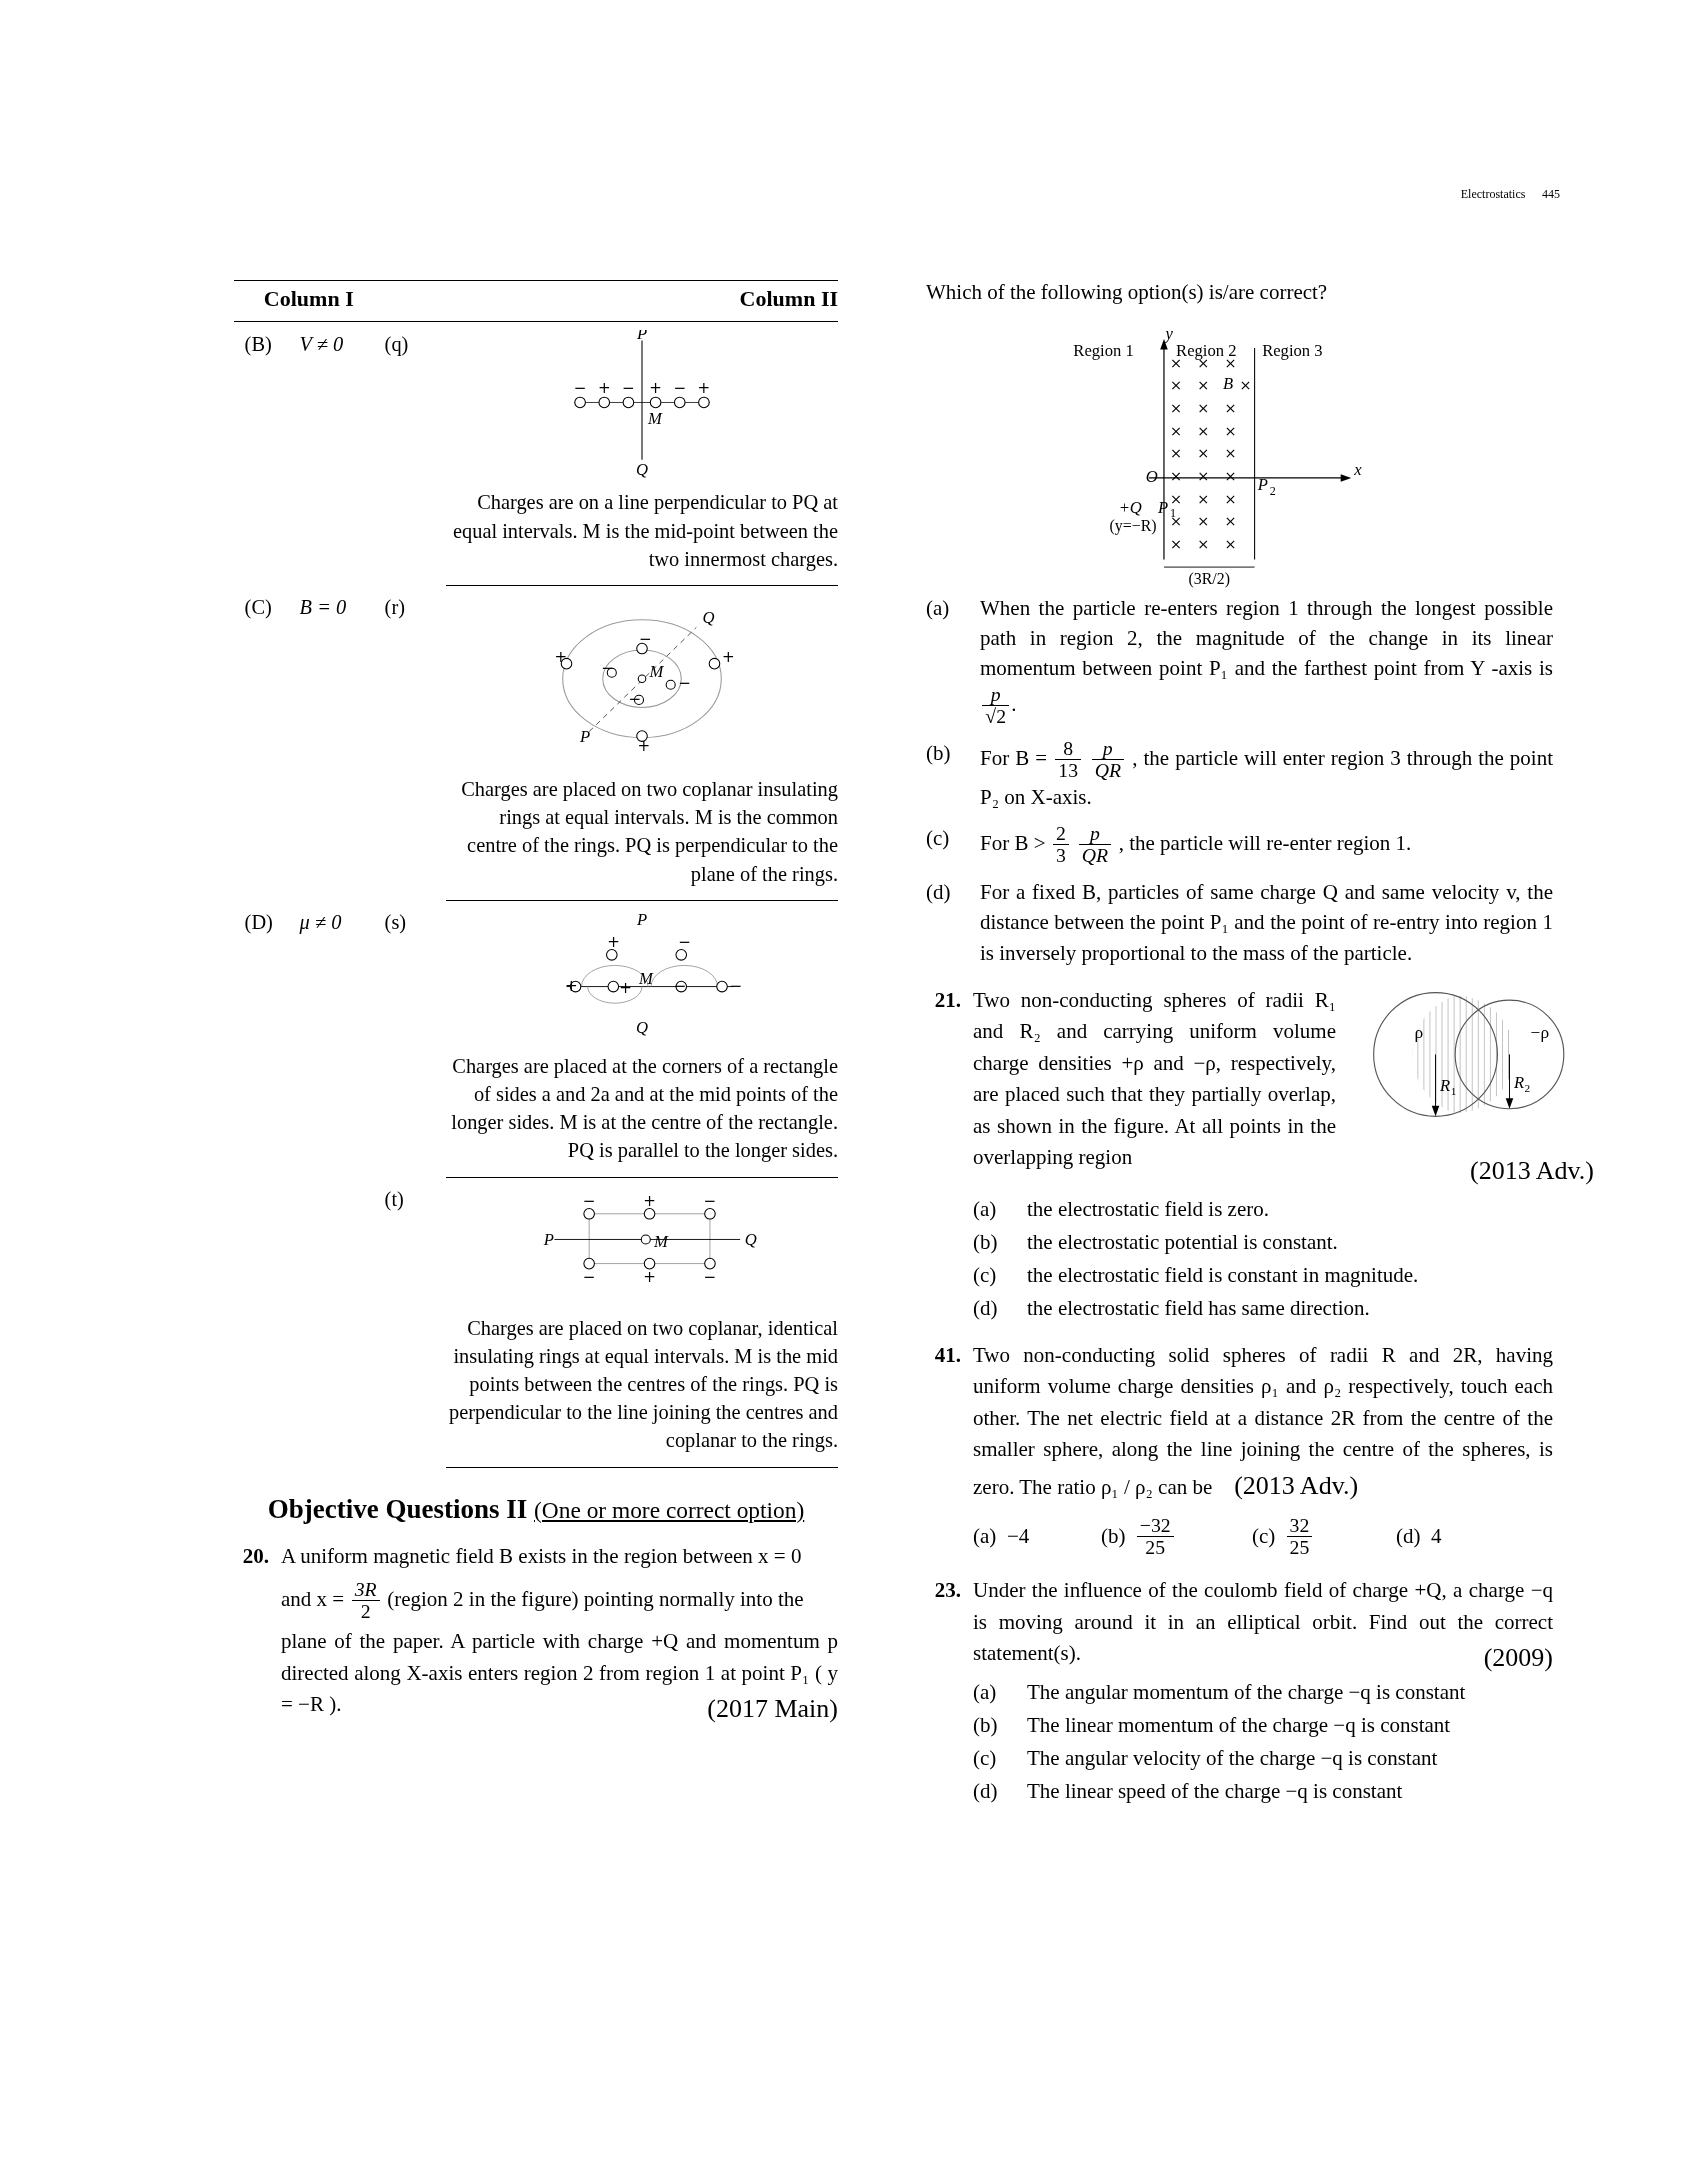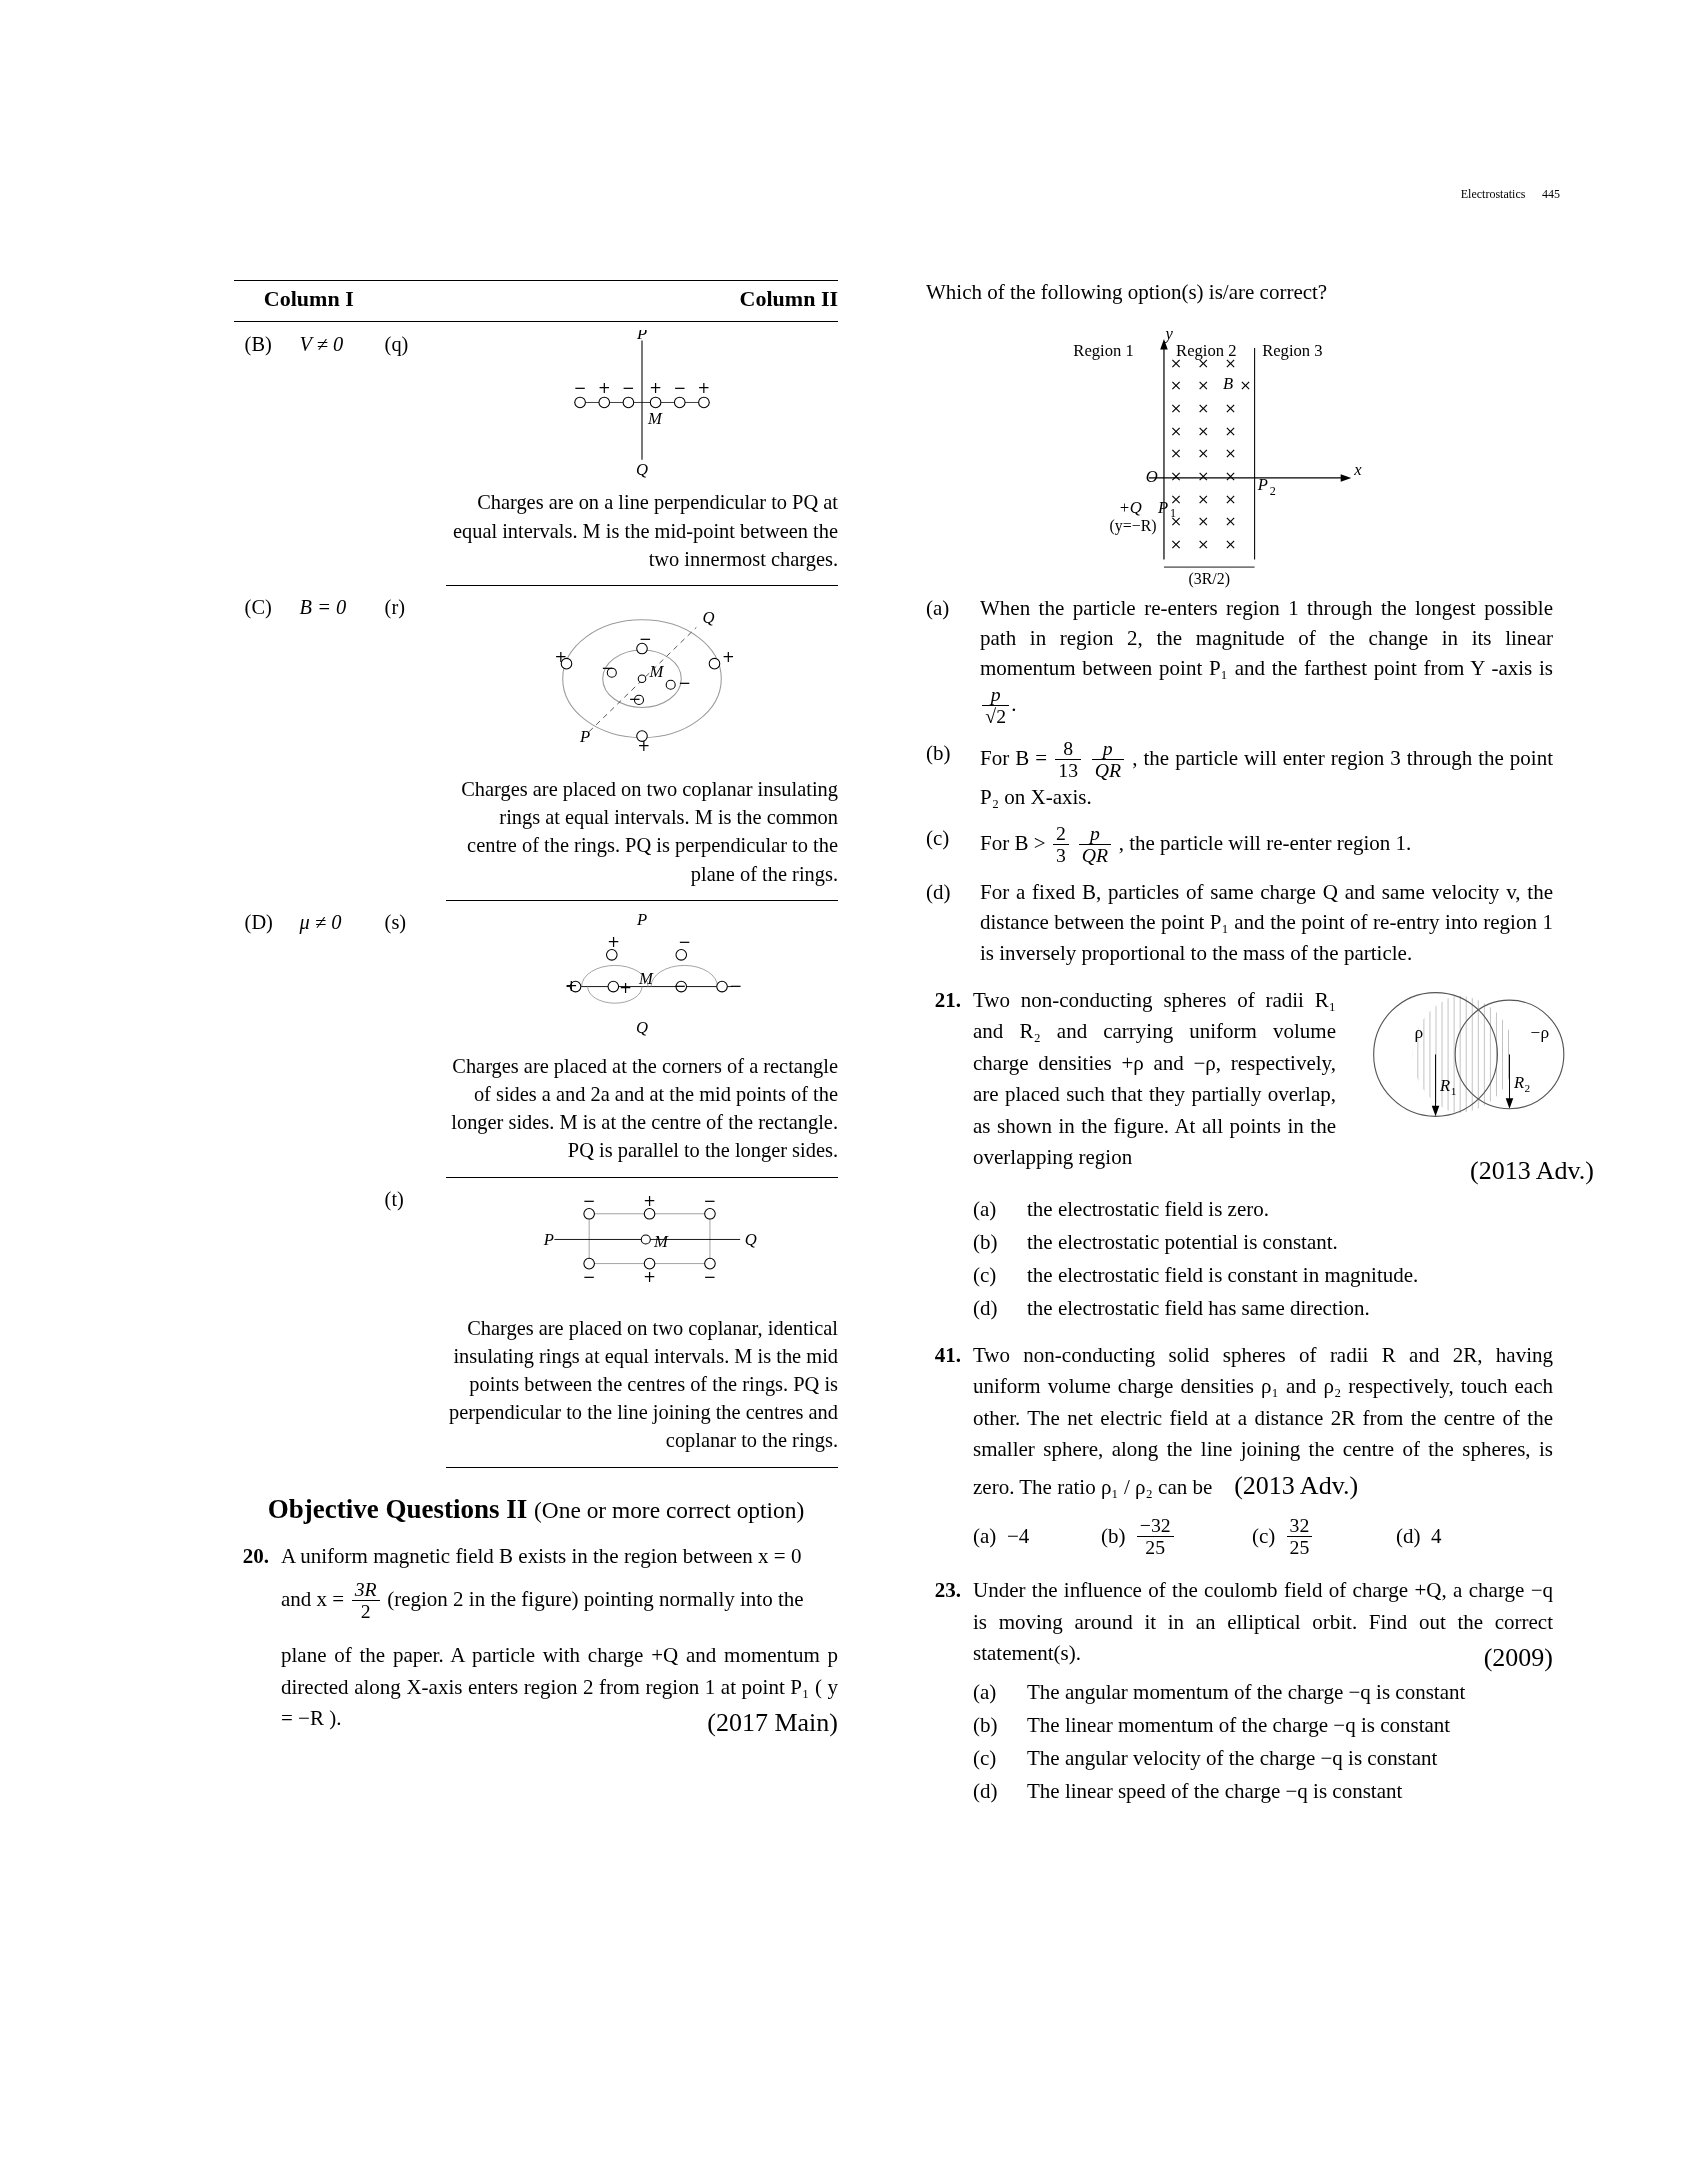--- a/index.html
+++ b/index.html
@@ -97,20 +97,21 @@
   .obj-head {
     margin-top: 26px;
     font-size: 27px;
     font-weight: bold;
     font-family: "Liberation Serif", serif;
     text-align: center;
   }
   .obj-head .sub {
     font-weight: normal;
     font-size: 23.4px;
+    text-decoration: underline;
   }
 
   
   .q {
     display: flex;
     margin-top: 16.6px;
     font-size: 21px;
     line-height: 1.5;
   }
   .q .num {
@@ -318,21 +319,21 @@
       <div class="body">
         <div>A uniform magnetic field B exists in the region between x = 0</div>
         <div style="margin-top:6px">
           <span>and x =</span>
           <span class="frac">
             <span class="nume it">3R</span>
             <span class="deno">2</span>
           </span>
           <span>(region 2 in the figure) pointing normally into the</span>
         </div>
-        <div style="margin-top:18px">
+        <div style="margin-top:4px">
           <span>plane of the paper. A particle with charge +Q and momentum p directed along X-axis enters region 2 from region 1 at point P₁ ( y = −R ).</span>
           <span class="yr">(2017 Main)</span>
         </div>
       </div>
     </div>
   </div>
 
   <div class="col-right">
 
     <div style="font-size:21px;">Which of the following option(s) is/are correct?</div>

